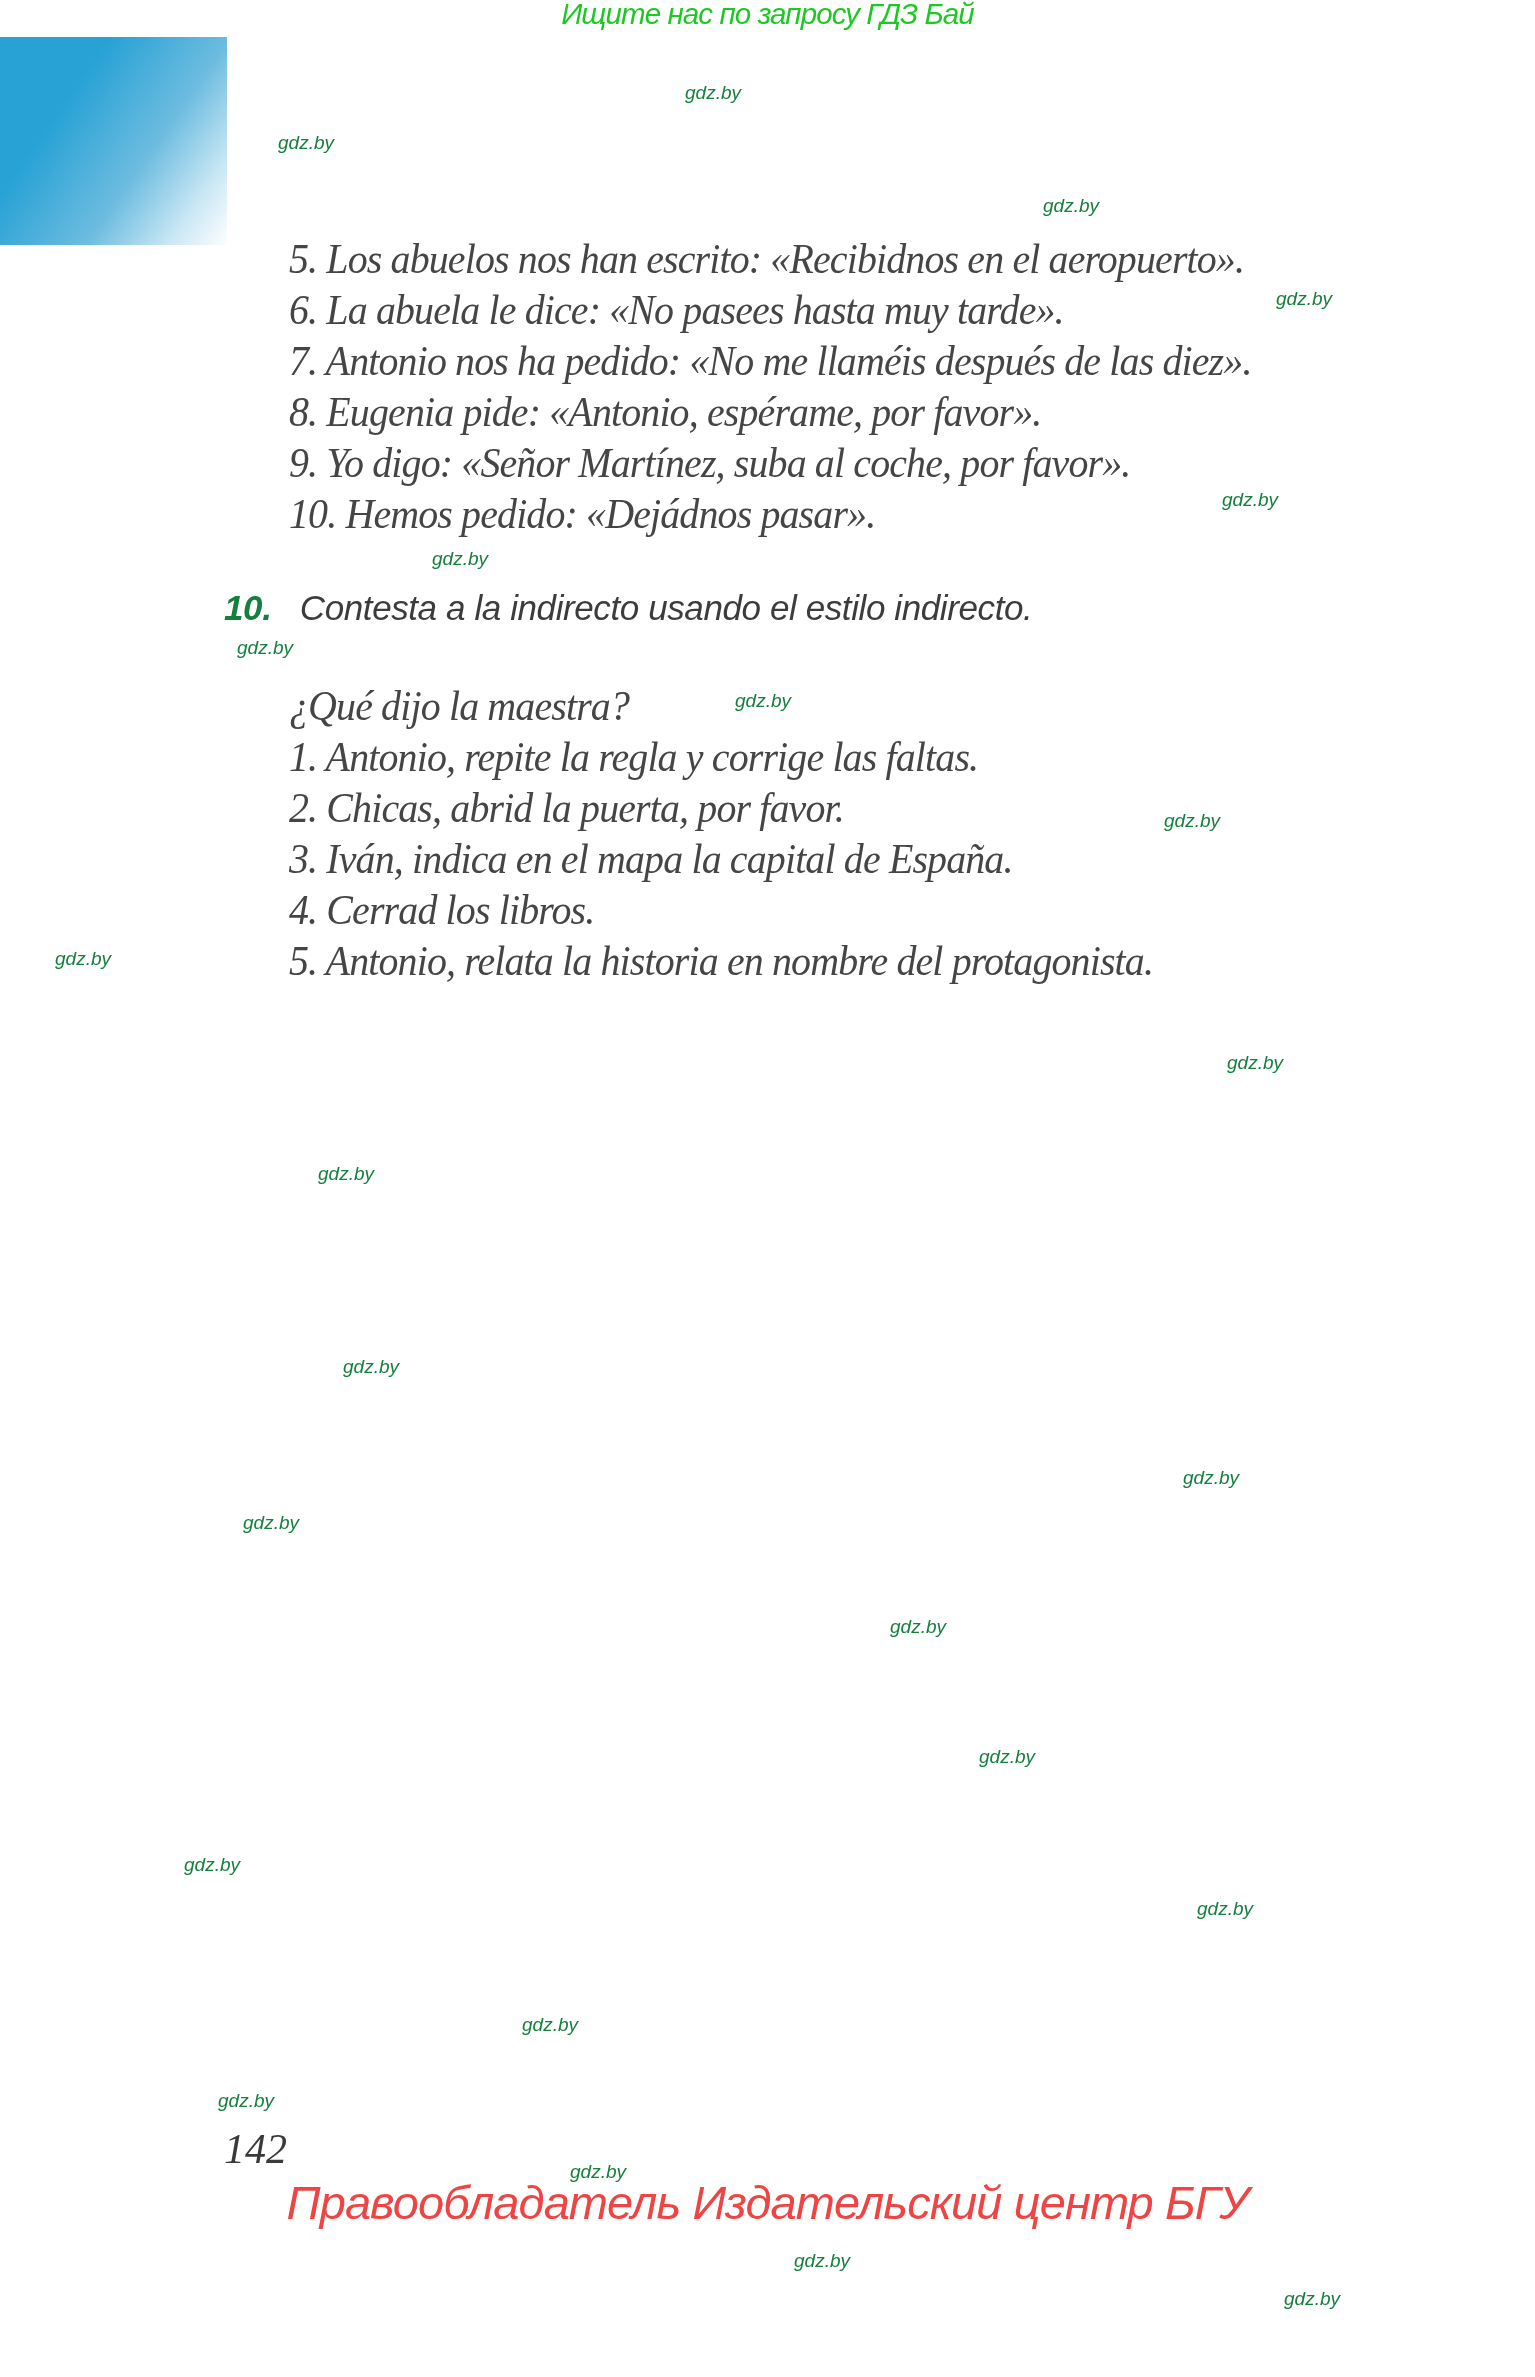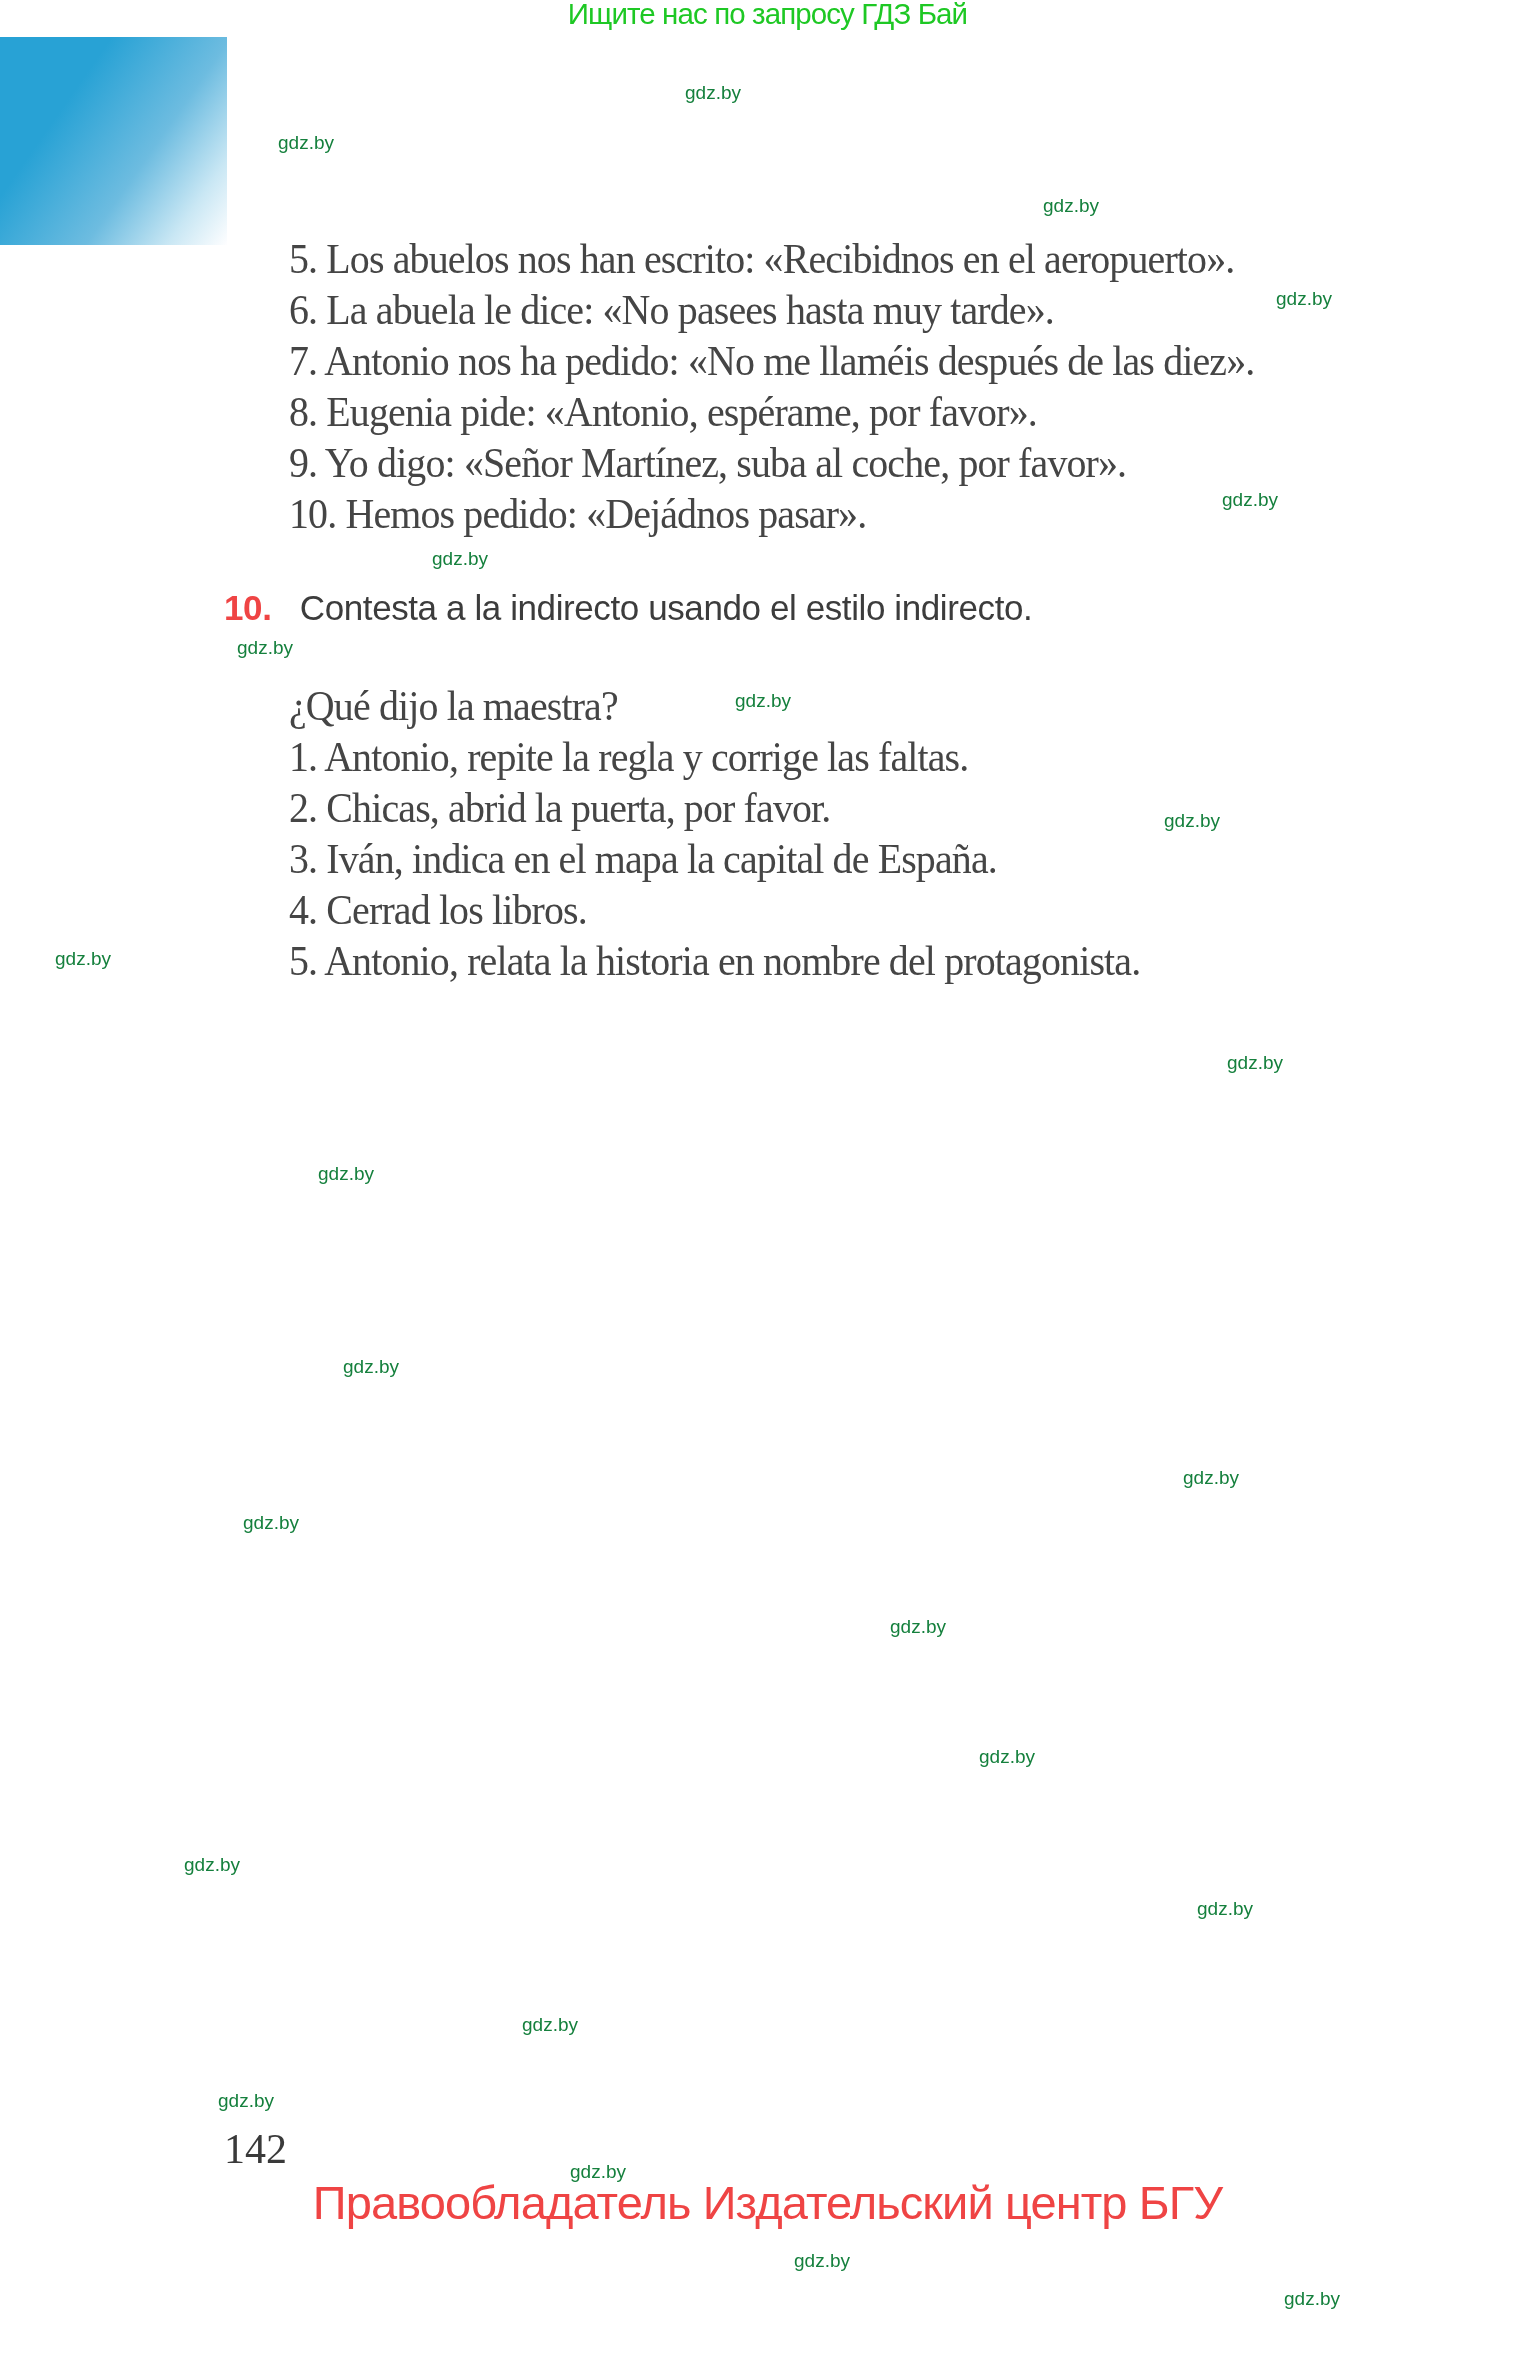--- a/index.html
+++ b/index.html
@@ -3,20 +3,21 @@
 <meta charset="utf-8">
 <style>
   html, body { margin: 0; padding: 0; background: #ffffff; }
   .page {
     position: relative;
     width: 1535px;
     height: 2377px;
     background: #ffffff;
     overflow: hidden;
     font-family: "Liberation Sans", "DejaVu Sans", sans-serif;
+    font-style: italic;
   }
 
   
   .top-banner {
     position: absolute;
     left: 0; right: 0; top: -5.2px;
     text-align: center;
     color: #1ec824;
     font-size: 29.5px;
     letter-spacing: -0.9px;
@@ -86,21 +87,21 @@
   
   .task-heading {
     position: absolute;
     left: 224px; top: 586px;
     font-size: 35px;
     line-height: 43px;
     letter-spacing: -0.4px;
     white-space: nowrap;
     font-family: "Liberation Sans", "DejaVu Sans", sans-serif;
   }
-  .task-num  { color: #ef4444; font-weight: bold; margin-right: 19px; }
+  .task-num  { color: #15803d; font-weight: bold; margin-right: 19px; }
   .task-text { color: #3c3c3c; }
 
   
   .page-number {
     position: absolute;
     left: 224px; top: 2127px;
     color: #3a3a3a;
     font-family: "Liberation Serif", "DejaVu Serif", serif;
     font-size: 42px;
     line-height: 45px;

